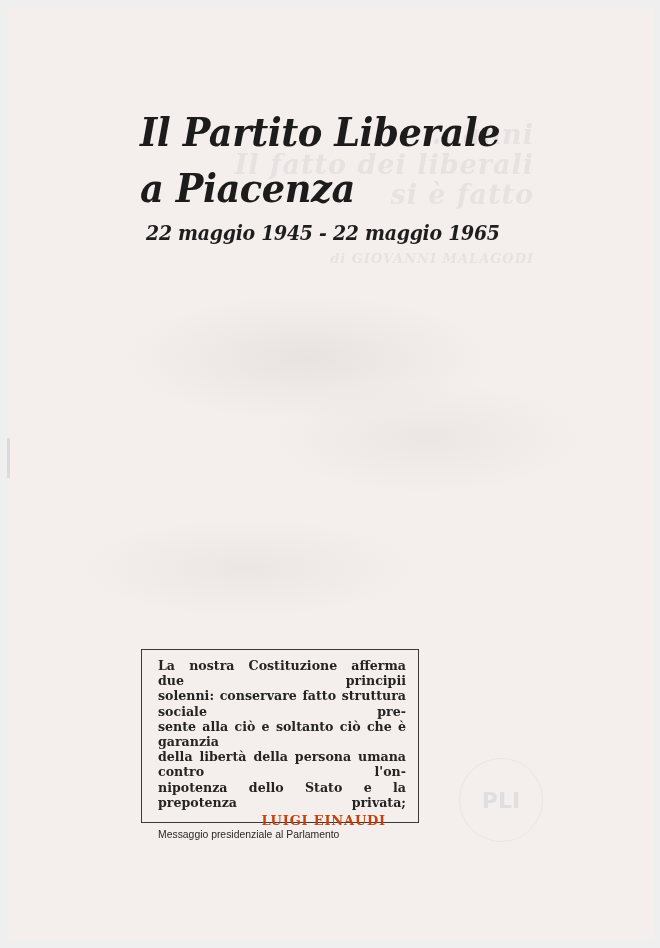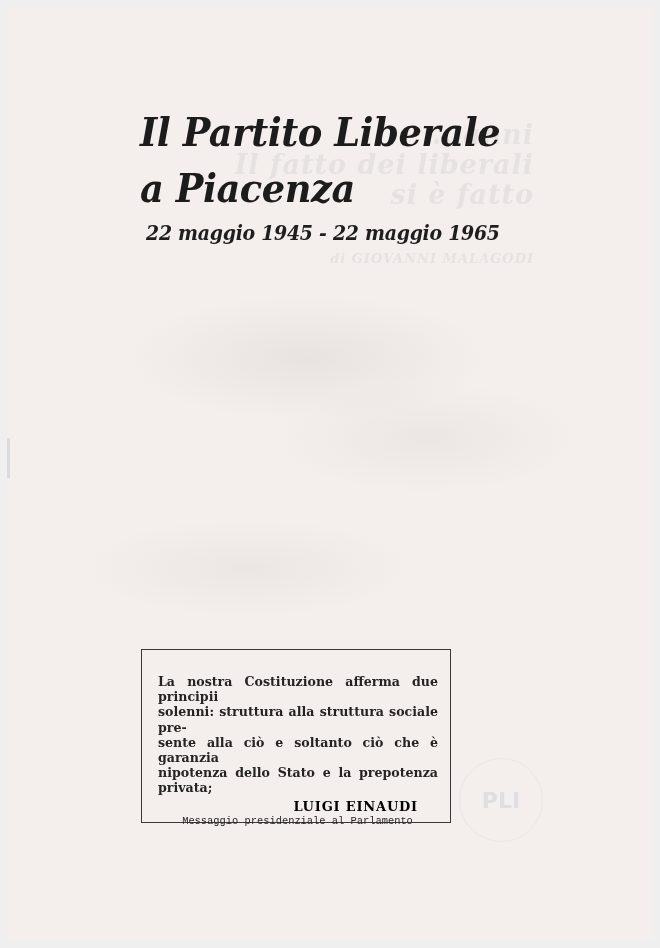--- a/index.html
+++ b/index.html
@@ -107,53 +107,53 @@
       transform: scaleX(0.9);
       transform-origin: left top;
       white-space: nowrap;
     }
 
     
     .quote-box {
       position: absolute;
       left: 134px;
       top: 641px;
-      width: 310px;
+      width: 278px;
       height: 174px;
       border: 1.5px solid #3a3838;
       box-sizing: border-box;
-      padding: 24px 12px 0 16px;
+      padding: 8px 12px 0 16px;
     }
     .quote-text {
       margin: 0;
       font-family: "DejaVu Serif", serif;
       font-weight: bold;
       font-size: 12.6px;
       line-height: 15.2px;
       color: #252323;
       text-align: justify;
       text-align-last: left;
     }
     .quote-text span { display: block; text-align: justify; text-align-last: justify; }
     .quote-text span.last { text-align-last: left; }
     .author {
       font-family: "DejaVu Serif", serif;
       font-weight: bold;
       font-size: 13px;
-      color: #000000;
+      color: #c2410c;
       text-align: right;
       margin-top: 3px;
       padding-right: 20px;
       letter-spacing: 0.8px;
     }
     .source {
-      font-family: Liberation Mono, monospace;
+      font-family: Liberation Sans, sans-serif;
       font-size: 10.4px;
       color: #2a2828;
-      text-align: center;
+      text-align: left;
       margin-top: 1px;
       padding-right: 1px;
     }
   </style>
 </head>
 <body>
 
 <div class="paper">
   <div class="left-edge-mark"></div>
 
@@ -168,20 +168,21 @@
   <h1 class="title">
     <span>Il Partito Liberale</span>
     <span>a Piacenza</span>
   </h1>
 
   <div class="dates">22 maggio 1945 - 22 maggio 1965</div>
 
   <div class="quote-box">
     <p class="quote-text">
       <span>La nostra Costituzione afferma due principii</span>
-      <span>solenni: struttura alla struttura sociale pre-</span>
+      <span>solenni: conservare fatto struttura sociale pre-</span>
       <span>sente alla ciò e soltanto ciò che è garanzia</span>
+      <span>della libertà della persona umana contro l'on-</span>
       <span>nipotenza dello Stato e la prepotenza privata;</span>
     </p>
     <div class="author">LUIGI EINAUDI</div>
     <div class="source">Messaggio presidenziale al Parlamento</div>
   </div>
 </div>
 
 </body></html>

